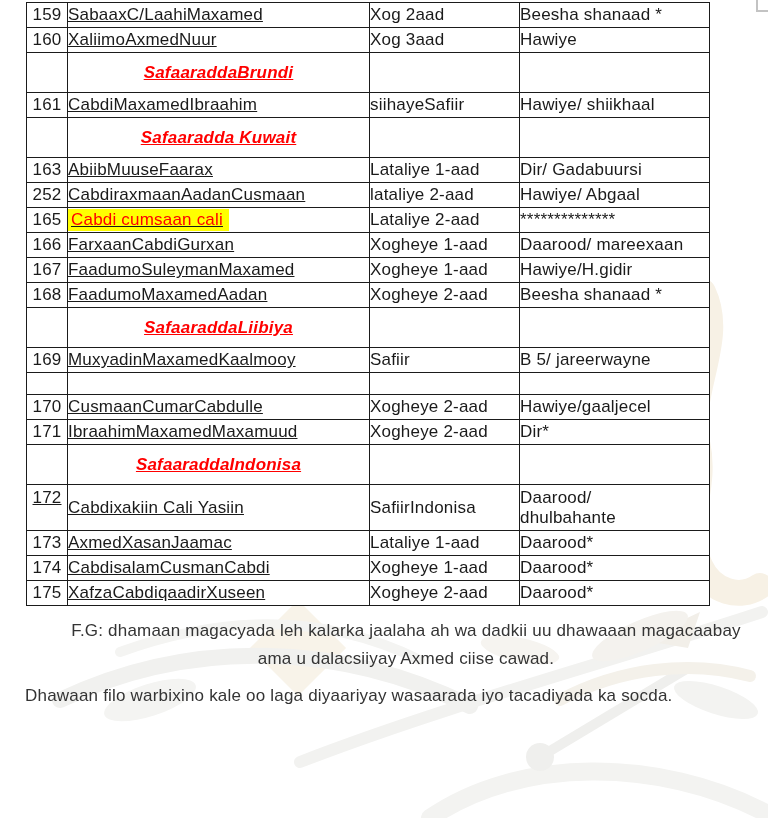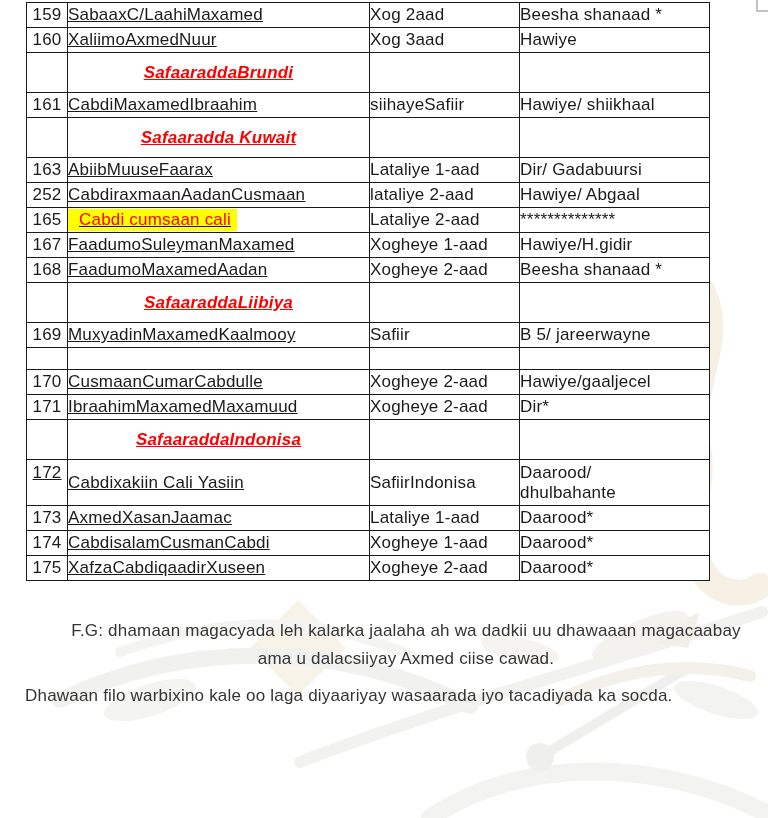--- a/index.html
+++ b/index.html
@@ -90,21 +90,21 @@
     text-align: center;
     font-weight: bold;
     font-style: italic;
     color: var(--section-color, #ff0000);
     letter-spacing: 0.2px;
   }
 
   span.hl {
     background: var(--hl-bg, #ffff00);
     color: var(--hl-text, #ff0000);
-    padding: 1px 6px 2px 11px;
+    padding: 1px 6px 2px 3px;
   }
 
   .note {
     position: absolute;
     left: 1px;
     width: 762px;
     font-size: 17px;
     line-height: 28px;
     letter-spacing: 0.2px;
     color: #343434;
@@ -195,20 +195,26 @@
           <td class="cell-pos">lataliye 2-aad</td>
           <td class="cell-clan">Hawiye/ Abgaal</td>
         </tr>
         <tr class="row-entry">
           <td class="cell-num">165</td>
           <td class="cell-name"><span class="hl">Cabdi cumsaan cali</span></td>
           <td class="cell-pos">Lataliye 2-aad</td>
           <td class="cell-clan">**************</td>
         </tr>
         <tr class="row-entry">
+          <td class="cell-num">166</td>
+          <td class="cell-name">FarxaanCabdiGurxan</td>
+          <td class="cell-pos">Xogheye 1-aad</td>
+          <td class="cell-clan">Daarood/ mareexaan</td>
+        </tr>
+        <tr class="row-entry">
           <td class="cell-num">167</td>
           <td class="cell-name">FaadumoSuleymanMaxamed</td>
           <td class="cell-pos">Xogheye 1-aad</td>
           <td class="cell-clan">Hawiye/H.gidir</td>
         </tr>
         <tr class="row-entry">
           <td class="cell-num">168</td>
           <td class="cell-name">FaadumoMaxamedAadan</td>
           <td class="cell-pos">Xogheye 2-aad</td>
           <td class="cell-clan">Beesha shanaad *</td>

